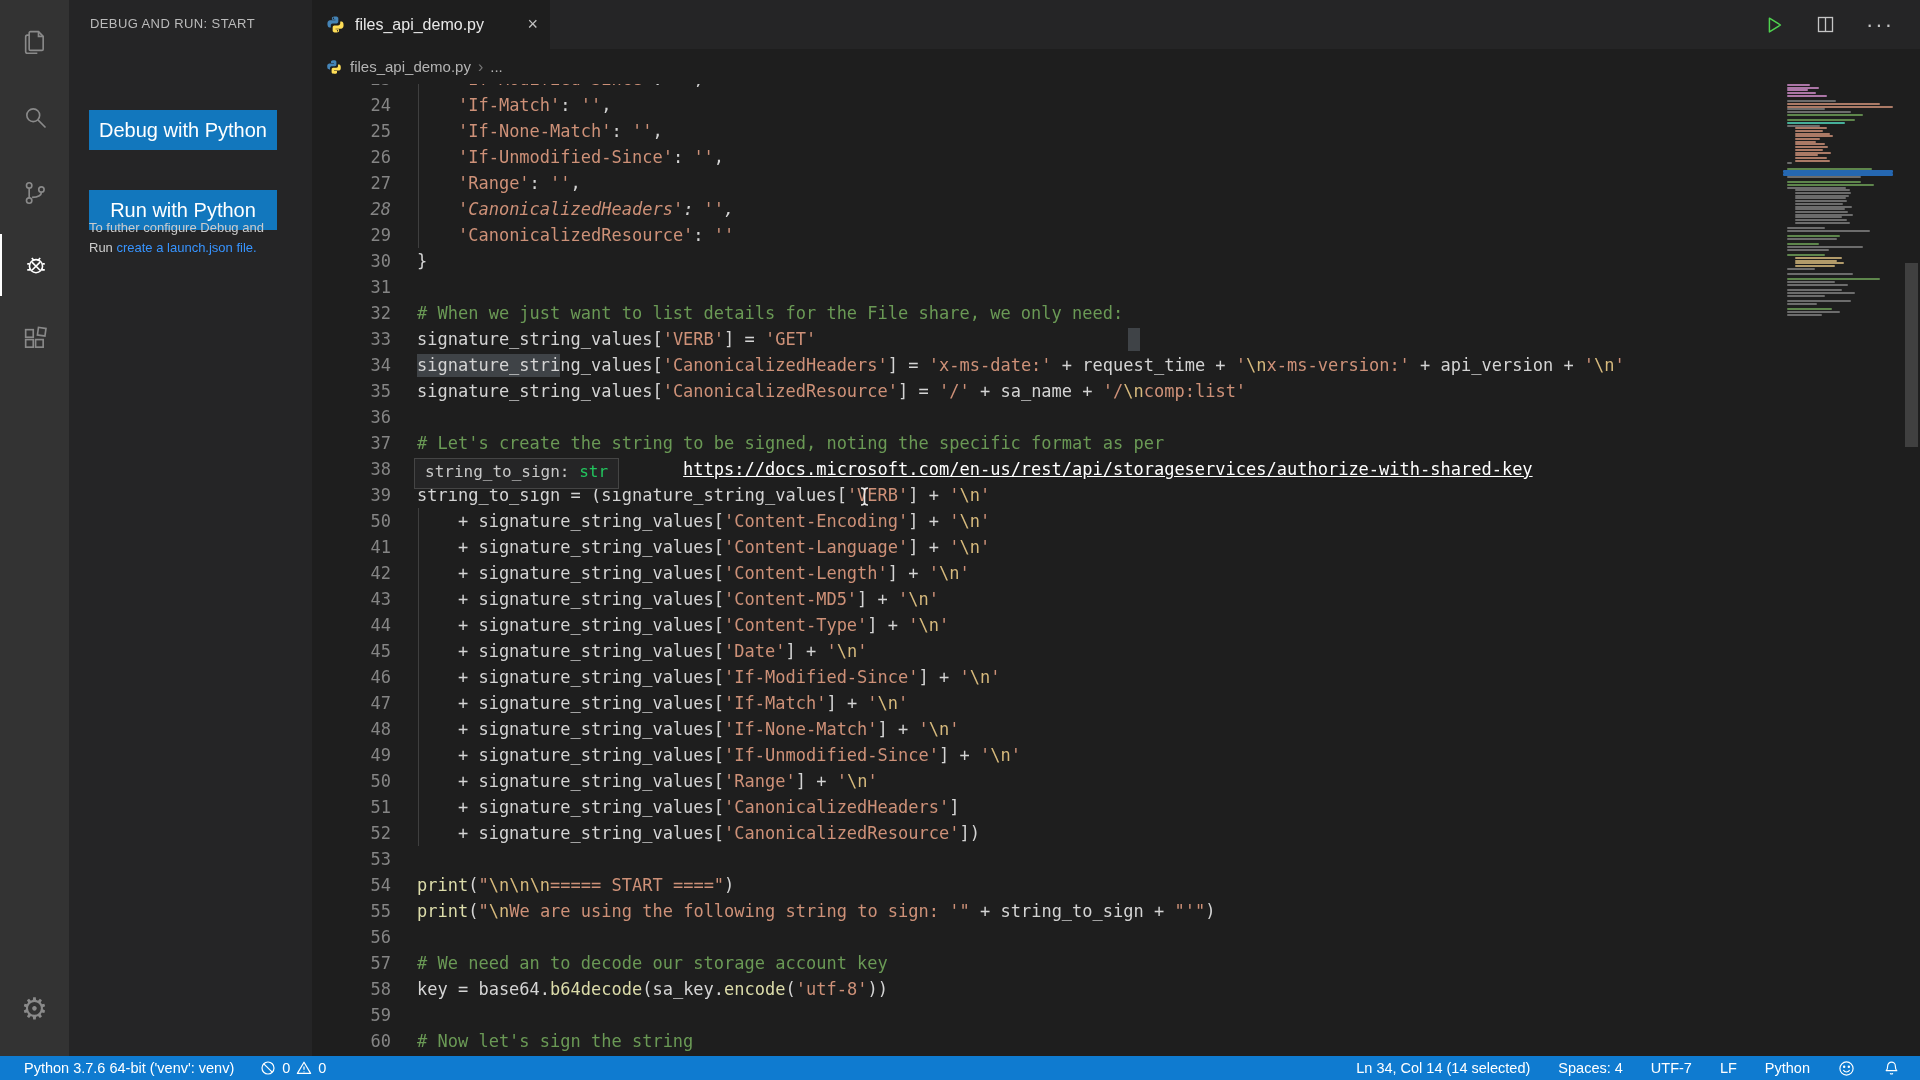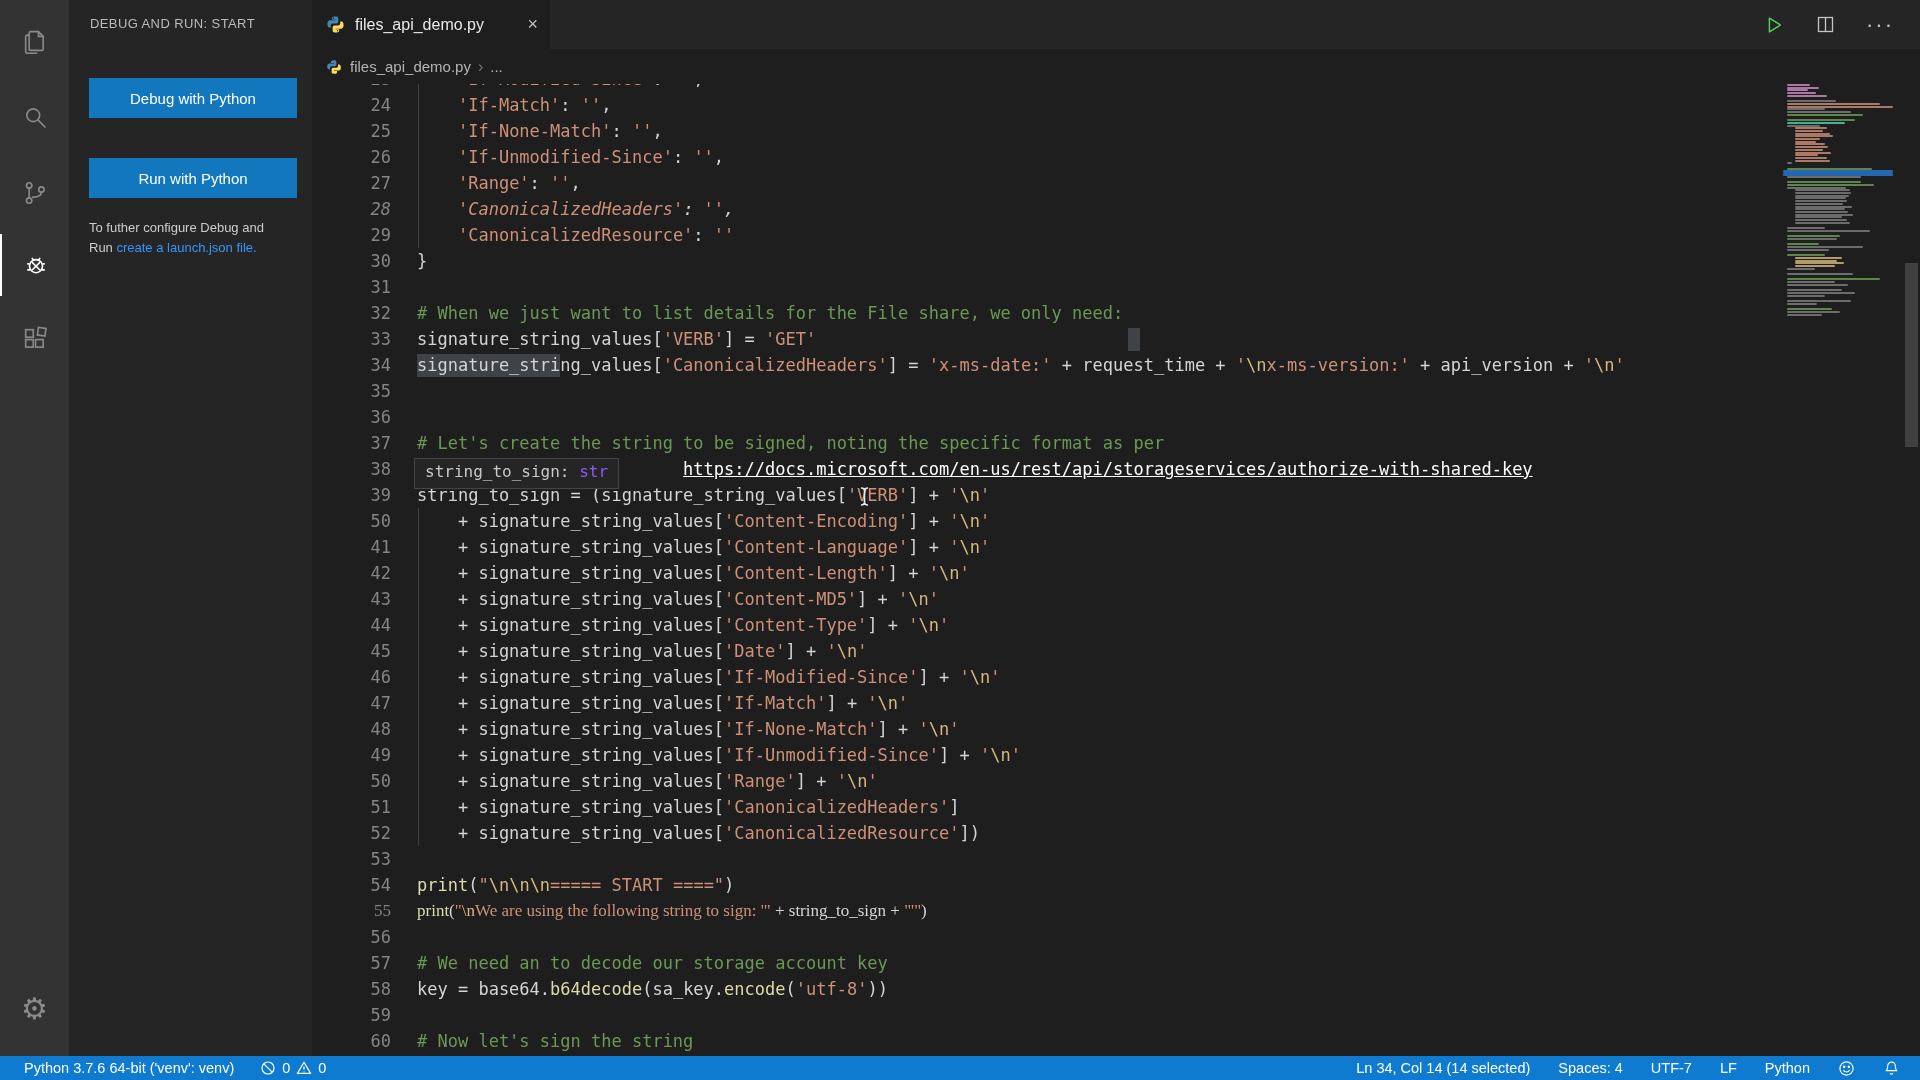--- a/index.html
+++ b/index.html
@@ -11,21 +11,21 @@
   #activitybar { position:absolute; left:0; top:0; width:69px; height:1056px; background:#333333; z-index:30; }
   .ab-item { position:absolute; left:0; width:69px; height:62px; display:flex; align-items:center; justify-content:center; color:#848484; cursor:pointer; }
   .ab-item svg { stroke:#8a8a8a; }
   .ab-item.active { color:#ffffff; border-left:2px solid #ffffff; }
   .ab-item.active svg { stroke:#ffffff; }
   .gear-glyph { font-size:30px; color:#8a8a8a; line-height:1; }
 
   
   #sidebar { position:absolute; left:69px; top:0; width:243px; height:1056px; background:#252526; z-index:25; }
   #sidebar-title { position:absolute; left:21px; top:16px; font-size:13px; letter-spacing:.4px; color:#bbbbbb; }
-  .side-btn { position:absolute; left:20px; width:208px; height:40px; background:#1277bd; border:none; color:#ffffff; font-size:15px; font-family:"Liberation Sans",sans-serif; cursor:pointer; }
+  .side-btn { position:absolute; left:20px; width:188px; height:40px; background:#1277bd; border:none; color:#ffffff; font-size:20px; font-family:"Liberation Sans",sans-serif; cursor:pointer;margin-top:32px; }
   #btn-debug { top:78px; }
   #btn-run   { top:158px; }
   #sidebar-note { position:absolute; left:20px; top:218px; width:200px; font-size:13px; line-height:1.55; color:#cccccc; }
   #sidebar-note a { color:#3794ff; text-decoration:none; cursor:pointer; }
 
   
   #editorgroup { position:absolute; left:312px; top:0; width:1608px; height:880px; background:#1e1e1e; }
 
   #tabbar { position:absolute; left:0; top:0; width:1608px; height:49px; background:#252526; z-index:20; display:flex; }
   #tab-active { width:238px; height:49px; background:#1e1e1e; display:flex; align-items:center; padding:0 12px 0 14px; cursor:pointer; }
@@ -48,21 +48,21 @@
   .cl .ct { position:absolute; left:105px; }
   .tk-p { color:#d4d4d4; } .tk-s { color:#ce9178; } .tk-e { color:#d7ba7d; }
   .tk-c { color:#6a9955; } .tk-f { color:#dcdcaa; }
   .tk-l { color:#ffffff; text-decoration:underline; cursor:pointer; }
   .indent-guide { position:absolute; width:1px; background:#3f3f3f; left:105.5px; }
   .sel-box { position:absolute; background:#3f4347; z-index:-1; }
 
   #hover-tooltip { position:absolute; left:102px; top:458px; height:31px; background:#252526; border:1px solid #454545; z-index:18;
                    font-family:"DejaVu Sans Mono", monospace; font-size:16px; padding:3px 10px; white-space:pre; }
   #hover-tooltip .tt-name { color:#c8c8c8; }
-  #hover-tooltip .tt-type { color:#8b5cf6; }
+  #hover-tooltip .tt-type { color:#22c55e; }
 
   #mouse-cursor { position:absolute; left:546px; top:486px; z-index:40; }
 
   
   #minimap { position:absolute; left:1471px; top:84px; width:117px; height:972px; }
   .mm-row { position:absolute; height:2px; border-radius:1px; }
   #scrollbar { position:absolute; left:1591px; top:0; width:17px; height:1056px; }
   #scroll-slider { position:absolute; left:2px; top:263px; width:13px; height:184px; background:rgba(121,121,121,.38); }
 
   
@@ -168,41 +168,41 @@
           <div class="cl" style="top: 118px;"><span class="ln">25</span><span class="ct"><span class="tk-p">    </span><span class="tk-s">'If-None-Match'</span><span class="tk-p">: </span><span class="tk-s">''</span><span class="tk-p">,</span></span></div>
           <div class="cl" style="top: 144px;"><span class="ln">26</span><span class="ct"><span class="tk-p">    </span><span class="tk-s">'If-Unmodified-Since'</span><span class="tk-p">: </span><span class="tk-s">''</span><span class="tk-p">,</span></span></div>
           <div class="cl" style="top: 170px;"><span class="ln">27</span><span class="ct"><span class="tk-p">    </span><span class="tk-s">'Range'</span><span class="tk-p">: </span><span class="tk-s">''</span><span class="tk-p">,</span></span></div>
           <div class="cl" style="top: 196px; font-style: italic;"><span class="ln">28</span><span class="ct"><span class="tk-p">    </span><span class="tk-s">'CanonicalizedHeaders'</span><span class="tk-p">: </span><span class="tk-s">''</span><span class="tk-p">,</span></span></div>
           <div class="cl" style="top: 222px;"><span class="ln">29</span><span class="ct"><span class="tk-p">    </span><span class="tk-s">'CanonicalizedResource'</span><span class="tk-p">: </span><span class="tk-s">''</span></span></div>
           <div class="cl" style="top: 248px;"><span class="ln">30</span><span class="ct"><span class="tk-p">}</span></span></div>
           <div class="cl" style="top: 274px;"><span class="ln">31</span><span class="ct"></span></div>
           <div class="cl" style="top: 300px;"><span class="ln">32</span><span class="ct"><span class="tk-c"># When we just want to list details for the File share, we only need:</span></span></div>
           <div class="cl" style="top: 326px;"><span class="ln">33</span><span class="ct"><span class="tk-p">signature_string_values[</span><span class="tk-s">'VERB'</span><span class="tk-p">] = </span><span class="tk-s">'GET'</span></span></div>
           <div class="cl" style="top: 352px;"><span class="ln">34</span><span class="ct"><span class="tk-p">signature_string_values[</span><span class="tk-s">'CanonicalizedHeaders'</span><span class="tk-p">] = </span><span class="tk-s">'x-ms-date:'</span><span class="tk-p"> + request_time + </span><span class="tk-s">'</span><span class="tk-e">\n</span><span class="tk-s">x-ms-version:'</span><span class="tk-p"> + api_version + </span><span class="tk-s">'</span><span class="tk-e">\n</span><span class="tk-s">'</span></span></div>
-          <div class="cl" style="top: 378px;"><span class="ln">35</span></div>
+          <div class="cl" style="top: 378px;"><span class="ln">35</span><span class="ct"><span class="tk-p">signature_string_values[</span><span class="tk-s">'CanonicalizedResource'</span><span class="tk-p">] = </span><span class="tk-s">'/'</span><span class="tk-p"> + sa_name + </span><span class="tk-s">'/</span><span class="tk-e">\n</span><span class="tk-s">comp:list'</span></span></div>
           <div class="cl" style="top: 404px;"><span class="ln">36</span><span class="ct"></span></div>
           <div class="cl" style="top: 430px;"><span class="ln">37</span><span class="ct"><span class="tk-c"># Let's create the string to be signed, noting the specific format as per</span></span></div>
           <div class="cl" style="top: 456px;"><span class="ln">38</span><span class="ct"><span class="tk-c">#                         </span><span class="tk-l">https://docs.microsoft.com/en-us/rest/api/storageservices/authorize-with-shared-key</span></span></div>
           <div class="cl" style="top: 482px;"><span class="ln">39</span><span class="ct"><span class="tk-p">string_to_sign = (signature_string_values[</span><span class="tk-s">'VERB'</span><span class="tk-p">] + </span><span class="tk-s">'</span><span class="tk-e">\n</span><span class="tk-s">'</span></span></div>
           <div class="cl" style="top: 508px;"><span class="ln">50</span><span class="ct"><span class="tk-p">    + signature_string_values[</span><span class="tk-s">'Content-Encoding'</span><span class="tk-p">] + </span><span class="tk-s">'</span><span class="tk-e">\n</span><span class="tk-s">'</span></span></div>
           <div class="cl" style="top: 534px;"><span class="ln">41</span><span class="ct"><span class="tk-p">    + signature_string_values[</span><span class="tk-s">'Content-Language'</span><span class="tk-p">] + </span><span class="tk-s">'</span><span class="tk-e">\n</span><span class="tk-s">'</span></span></div>
           <div class="cl" style="top: 560px;"><span class="ln">42</span><span class="ct"><span class="tk-p">    + signature_string_values[</span><span class="tk-s">'Content-Length'</span><span class="tk-p">] + </span><span class="tk-s">'</span><span class="tk-e">\n</span><span class="tk-s">'</span></span></div>
           <div class="cl" style="top: 586px;"><span class="ln">43</span><span class="ct"><span class="tk-p">    + signature_string_values[</span><span class="tk-s">'Content-MD5'</span><span class="tk-p">] + </span><span class="tk-s">'</span><span class="tk-e">\n</span><span class="tk-s">'</span></span></div>
           <div class="cl" style="top: 612px;"><span class="ln">44</span><span class="ct"><span class="tk-p">    + signature_string_values[</span><span class="tk-s">'Content-Type'</span><span class="tk-p">] + </span><span class="tk-s">'</span><span class="tk-e">\n</span><span class="tk-s">'</span></span></div>
           <div class="cl" style="top: 638px;"><span class="ln">45</span><span class="ct"><span class="tk-p">    + signature_string_values[</span><span class="tk-s">'Date'</span><span class="tk-p">] + </span><span class="tk-s">'</span><span class="tk-e">\n</span><span class="tk-s">'</span></span></div>
           <div class="cl" style="top: 664px;"><span class="ln">46</span><span class="ct"><span class="tk-p">    + signature_string_values[</span><span class="tk-s">'If-Modified-Since'</span><span class="tk-p">] + </span><span class="tk-s">'</span><span class="tk-e">\n</span><span class="tk-s">'</span></span></div>
           <div class="cl" style="top: 690px;"><span class="ln">47</span><span class="ct"><span class="tk-p">    + signature_string_values[</span><span class="tk-s">'If-Match'</span><span class="tk-p">] + </span><span class="tk-s">'</span><span class="tk-e">\n</span><span class="tk-s">'</span></span></div>
           <div class="cl" style="top: 716px;"><span class="ln">48</span><span class="ct"><span class="tk-p">    + signature_string_values[</span><span class="tk-s">'If-None-Match'</span><span class="tk-p">] + </span><span class="tk-s">'</span><span class="tk-e">\n</span><span class="tk-s">'</span></span></div>
           <div class="cl" style="top: 742px;"><span class="ln">49</span><span class="ct"><span class="tk-p">    + signature_string_values[</span><span class="tk-s">'If-Unmodified-Since'</span><span class="tk-p">] + </span><span class="tk-s">'</span><span class="tk-e">\n</span><span class="tk-s">'</span></span></div>
           <div class="cl" style="top: 768px;"><span class="ln">50</span><span class="ct"><span class="tk-p">    + signature_string_values[</span><span class="tk-s">'Range'</span><span class="tk-p">] + </span><span class="tk-s">'</span><span class="tk-e">\n</span><span class="tk-s">'</span></span></div>
           <div class="cl" style="top: 794px;"><span class="ln">51</span><span class="ct"><span class="tk-p">    + signature_string_values[</span><span class="tk-s">'CanonicalizedHeaders'</span><span class="tk-p">]</span></span></div>
           <div class="cl" style="top: 820px;"><span class="ln">52</span><span class="ct"><span class="tk-p">    + signature_string_values[</span><span class="tk-s">'CanonicalizedResource'</span><span class="tk-p">])</span></span></div>
           <div class="cl" style="top: 846px;"><span class="ln">53</span><span class="ct"></span></div>
           <div class="cl" style="top: 872px;"><span class="ln">54</span><span class="ct"><span class="tk-f">print</span><span class="tk-p">(</span><span class="tk-s">"</span><span class="tk-e">\n\n\n</span><span class="tk-s">===== START ===="</span><span class="tk-p">)</span></span></div>
-          <div class="cl" style="top: 898px; font-family: Liberation Serif, serif;"><span class="ln">55</span><span class="ct"><span class="tk-f">print</span><span class="tk-p">(</span><span class="tk-s">"</span><span class="tk-e">\n</span><span class="tk-s">We are using the following string to sign: '"</span><span class="tk-p"> + string_to_sign + </span><span class="tk-s">"'"</span><span class="tk-p">)</span></span></div>
+          <div class="cl" style="top: 898px;"><span class="ln">55</span><span class="ct"><span class="tk-f">print</span><span class="tk-p">(</span><span class="tk-s">"</span><span class="tk-e">\n</span><span class="tk-s">We are using the following string to sign: '"</span><span class="tk-p"> + string_to_sign + </span><span class="tk-s">"'"</span><span class="tk-p">)</span></span></div>
           <div class="cl" style="top: 924px;"><span class="ln">56</span><span class="ct"></span></div>
           <div class="cl" style="top: 950px;"><span class="ln">57</span><span class="ct"><span class="tk-c"># We need an to decode our storage account key</span></span></div>
           <div class="cl" style="top: 976px;"><span class="ln">58</span><span class="ct"><span class="tk-p">key = base64.</span><span class="tk-f">b64decode</span><span class="tk-p">(sa_key.</span><span class="tk-f">encode</span><span class="tk-p">(</span><span class="tk-s">'utf-8'</span><span class="tk-p">))</span></span></div>
           <div class="cl" style="top: 1002px;"><span class="ln">59</span><span class="ct"></span></div>
           <div class="cl" style="top: 1028px;"><span class="ln">60</span><span class="ct"><span class="tk-c"># Now let's sign the string</span></span></div>
         </div>
       <div id="hover-tooltip"><span class="tt-name">string_to_sign: </span><span class="tt-type">str</span></div>
       <div id="mouse-cursor">
         <svg width="13" height="21" viewBox="0 0 13 21">
           <g stroke="#e8e8e8" stroke-width="1.6" fill="none">

